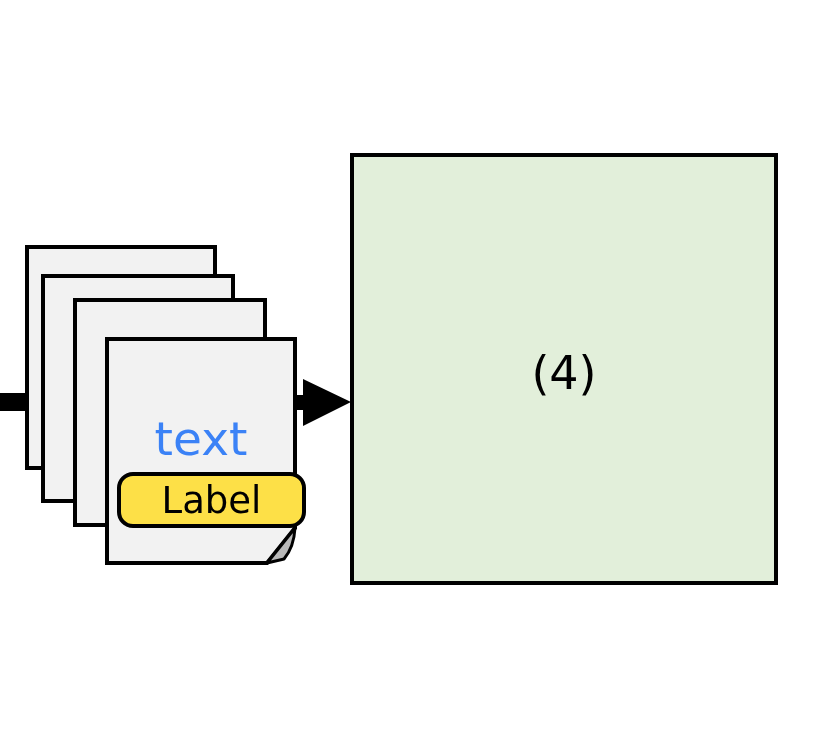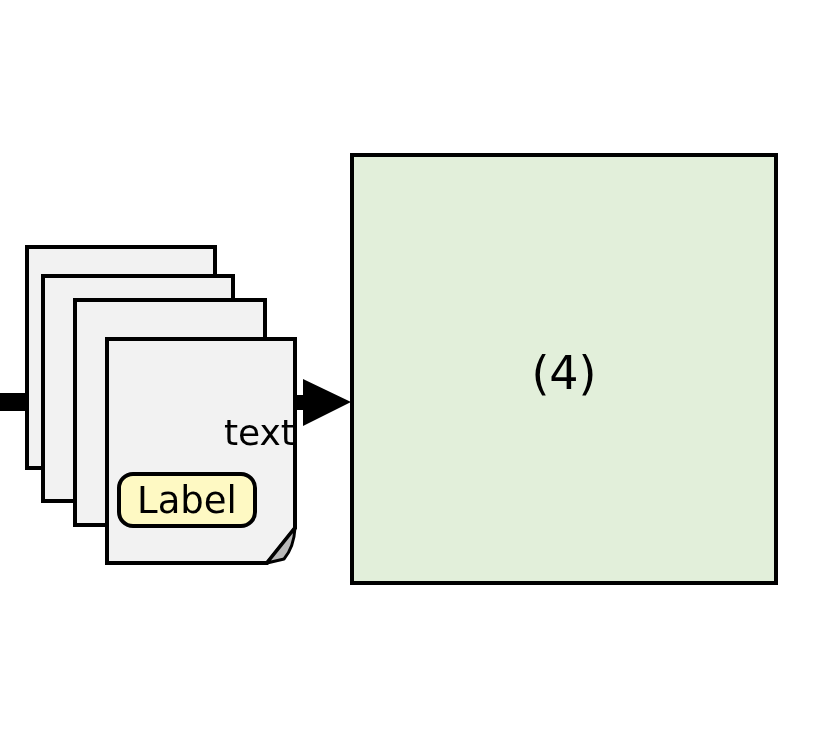--- a/index.html
+++ b/index.html
@@ -31,33 +31,33 @@
   }
   .doc-page.p1 { left: 25px;  top: 245px; width: 192px; height: 225px; }
   .doc-page.p2 { left: 41px;  top: 274px; width: 194px; height: 229px; }
   .doc-page.p3 { left: 73px;  top: 298px; width: 194px; height: 229px; }
   
   .front-text {
     position: absolute;
     left: 107px;
     top: 415px;
     width: 188px;
-    text-align: right;
-    font-size: 36px;
+    text-align: center;
+    font-size: 47px;
     line-height: 1;
-    color: #000000;
+    color: #3b82f6;
   }
   .label-badge {
     position: absolute;
     box-sizing: border-box;
     left: 117px;
     top: 472px;
-    width: 140px;
+    width: 189px;
     height: 56px;
-    background: #fef9c3;
+    background: #fde047;
     border: 4px solid #000000;
     border-radius: 16px;
     display: flex;
     align-items: center;
     justify-content: center;
     font-size: 37px;
     color: #000000;
   }
   .validation-box {
     position: absolute;

